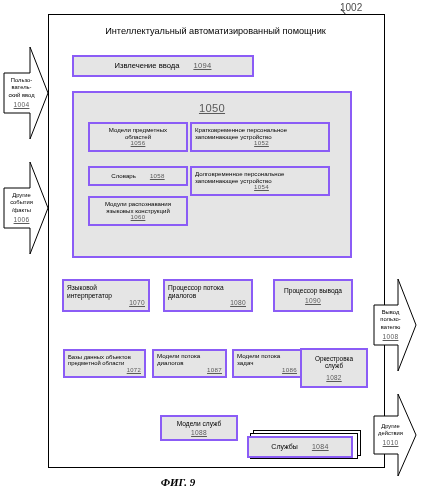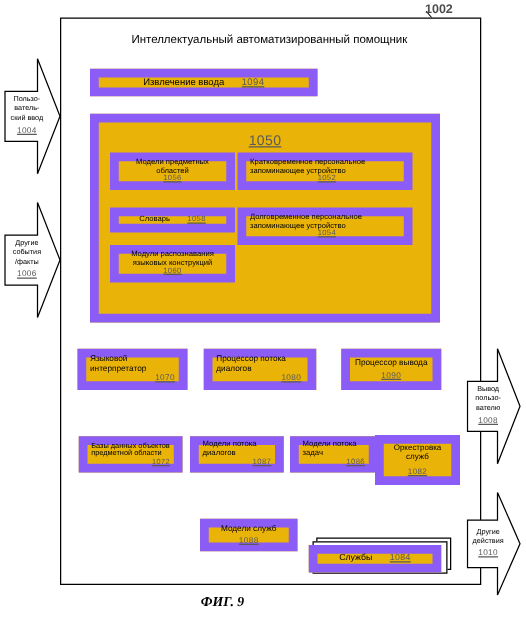--- a/index.html
+++ b/index.html
@@ -5,40 +5,40 @@
   html,body{margin:0;padding:0;background:#fff;}
   body{
     width:421px;height:499px;position:relative;overflow:hidden;
     font-family:"Liberation Sans","DejaVu Sans",sans-serif;
     color:#000;
   }
   #svg-layer{position:absolute;left:0;top:0;width:421px;height:499px;}
 
   .box{
     position:absolute;box-sizing:border-box;
-    border:7px solid #8b5cf6;background:#eab308;
+    border:2px solid #8b5cf6;background:#e5e5e5;
     display:flex;flex-direction:column;
     align-items:center;justify-content:center;
     text-align:center;line-height:1.12;
     z-index:5;
   }
   .box .lbl{display:block;}
   .ref{
     text-decoration:underline;color:#5a5a5a;
     letter-spacing:.3px;
   }
   .inline-row{display:flex;align-items:baseline;justify-content:center;gap:14px;}
 
   
   #outer-frame{
     position:absolute;left:48px;top:14px;width:335px;height:452px;
     border:1px solid #000;background:#fff;z-index:1;
   }
   #ref-1002{
-    position:absolute;left:340px;top:2px;font-size:10px;color:#4d4d4d;z-index:6;font-weight:bold;
+    position:absolute;left:340px;top:2px;font-size:10px;color:#4d4d4d;z-index:6;
   }
   #assistant-title{
     position:absolute;left:48px;top:26px;width:335px;
     text-align:center;font-size:9.2px;z-index:6;
   }
 
   
   #box-input-extraction{left:72px;top:55px;width:182px;height:22px;font-size:7.6px;}
 
   

